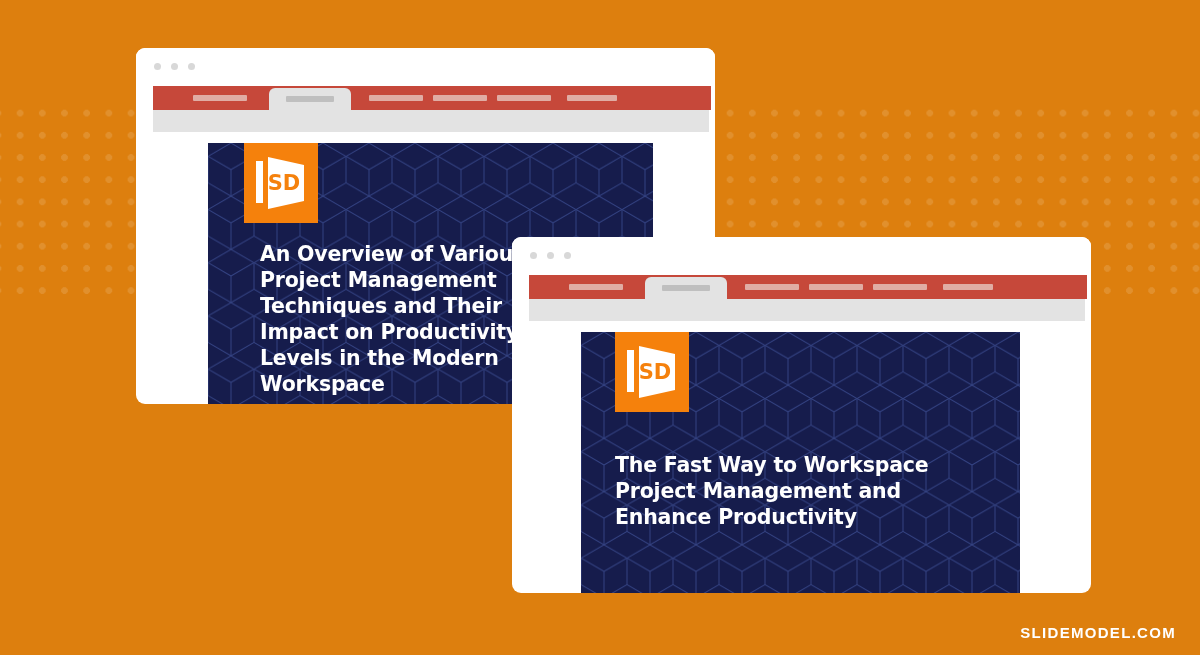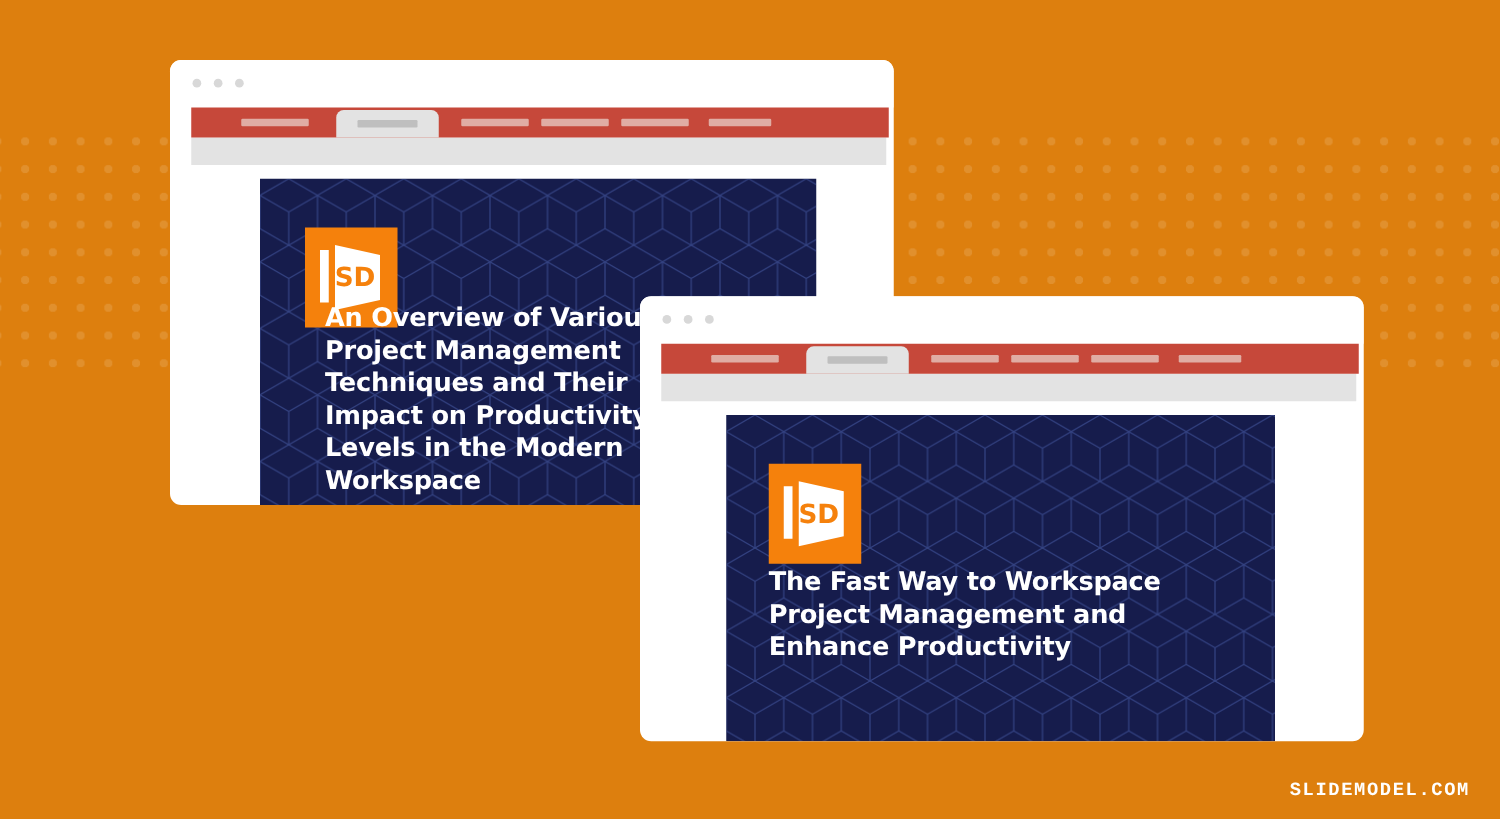--- a/index.html
+++ b/index.html
@@ -120,21 +120,20 @@
     position: absolute;
     inset: 0;
     opacity: 0.55;
     pointer-events: none;
   }
 
   .slide-logo {
     position: absolute;
     background: #F5810C;
     display: block;
-    margin-top: 39px;
   }
   .slide.s1 .slide-logo { left: 36px; top: 0px; width: 74px; height: 80px; }
   .slide.s2 .slide-logo { left: 34px; top: 0px; width: 74px; height: 80px; }
 
   .slide-logo svg { display: block; width: 100%; height: 100%; }
 
   .slide-title {
     position: absolute;
     color: #FFFFFF;
     font-weight: bold;
@@ -160,21 +159,21 @@
 
   
   .watermark {
     position: absolute;
     right: 24px;
     bottom: 14px;
     color: #FFFFFF;
     font-size: 15px;
     font-weight: bold;
     letter-spacing: 1.3px;
-    font-family: Liberation Mono, monospace;
+    font-family: Liberation Sans, sans-serif;
   }
 </style>
 </head>
 <body>
 
 <div id="stage">
 
   <div class="dot-band"></div>
 
   <div class="window w1">

